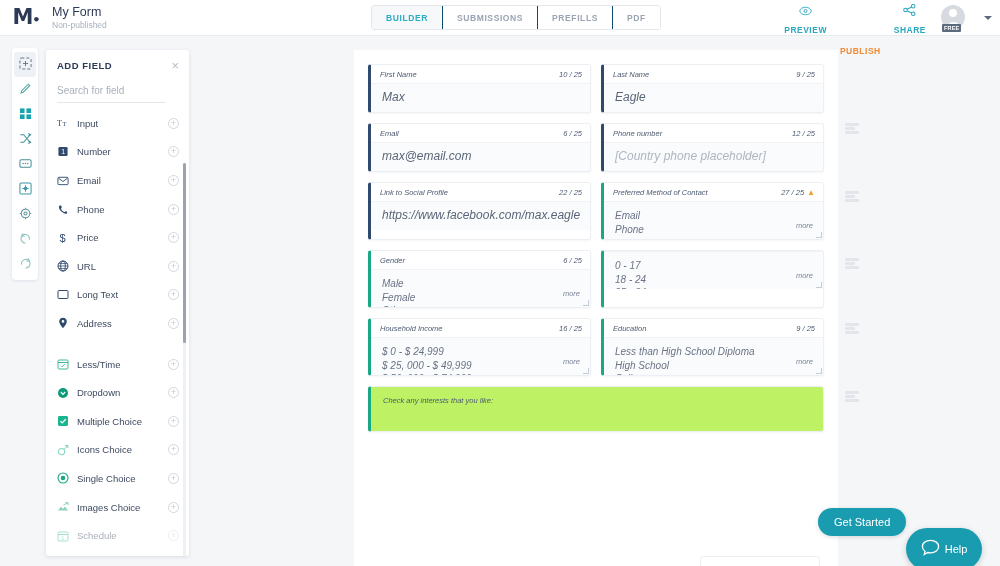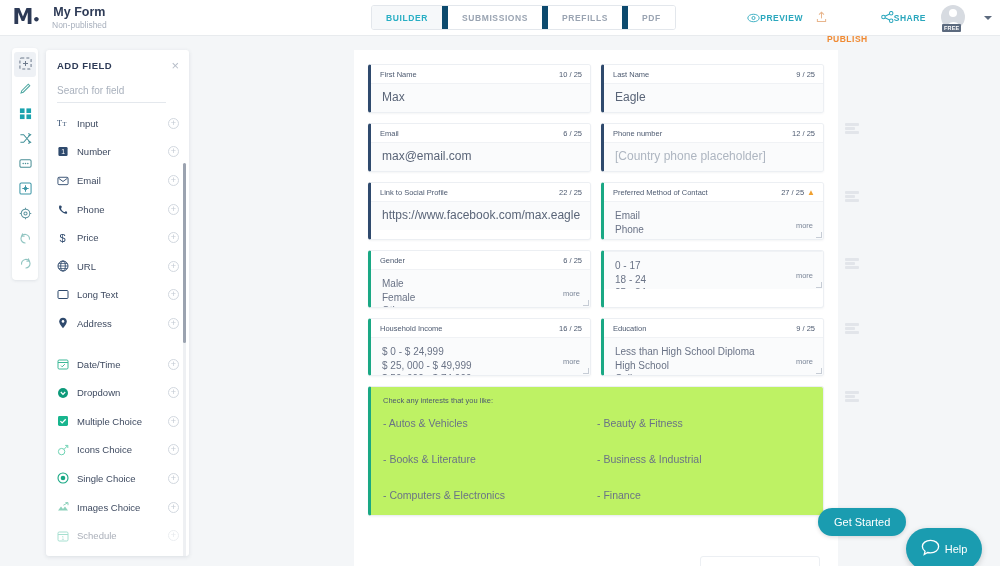--- a/index.html
+++ b/index.html
@@ -18,43 +18,43 @@
     border-bottom: 1px solid #e8ebee;
     display: flex; align-items: center;
   }
   .logo-wrap { width: 52px; display: flex; justify-content: center; align-items: center; }
   .logo-m {
     font-family: "DejaVu Sans", sans-serif;
     font-size: 21px; font-weight: bold; color: #2d3a56; line-height: 1;
     letter-spacing: -1px;
   }
   .form-title-wrap { display: flex; flex-direction: column; justify-content: center; }
-  .form-title { font-size: 12.5px; font-weight: bold; color: #2d3a56; line-height: 14px; text-align: center; }
+  .form-title { font-size: 12.5px; font-weight: normal; color: #2d3a56; line-height: 14px; }
   .form-sub { font-size: 8.5px; color: #a8b0bd; line-height: 12px; }
 
   .tabs {
     position: absolute; left: 371px; top: 5px;
     display: flex; height: 25px;
     border: 1px solid #e3e7ec; border-radius: 3px; overflow: hidden;
     background: #fff;
   }
   .tab {
     display: flex; align-items: center; justify-content: center;
     padding: 0 14px; font-size: 8.5px; font-weight: bold;
     letter-spacing: 0.6px; color: #9aa4b2; background: #fff;
-    border-right: 6px solid #0c4a6e; cursor: pointer;
+    border-right: 1px solid #0c4a6e; cursor: pointer;
   }
   .tab:last-child { border-right: none; }
   .tab.active { color: #27aec4; background: #f6f8fa; }
 
   .top-actions {
     position: absolute; right: 8px; top: 0; height: 36px;
     display: flex; align-items: center; gap: 13px;
   }
-  .act { display: flex; align-items: center; cursor: pointer; }
+  .act { display: flex; align-items: center; gap: 5px; cursor: pointer; flex-direction: column; }
   .act-label { font-size: 8.5px; font-weight: bold; letter-spacing: 0.5px; }
   .act-preview .act-label, .act-share .act-label { color: #2aa7bd; }
   .act-publish .act-label { color: #f08a33; margin-top: 42px; }
   .avatar-wrap { position: relative; width: 26px; height: 26px; margin-left: 2px; cursor: pointer; }
   .avatar {
     width: 24px; height: 24px; border-radius: 50%;
     background: #d7dbe1; display: flex; align-items: flex-end; justify-content: center;
     overflow: hidden;
   }
   .avatar .head { width: 8px; height: 8px; border-radius: 50%; background: #fff; position: absolute; top: 4px; left: 8px; }
@@ -123,21 +123,21 @@
   .panel-track {
     position: absolute; right: 3px; top: 60px; width: 3px; height: 440px;
     background: #eef0f3; border-radius: 2px;
   }
 
   
   .canvas {
     position: absolute; left: 354px; top: 50px; width: 484px; height: 516px;
     background: #ffffff;
   }
-  .form-area { padding: 14px 14px 4px 14px; }
+  .form-area { padding: 14px 14px 4px 14px; font-style: italic; }
   .row { display: flex; gap: 10px; margin-bottom: 10px; }
   .card {
     flex: 1; background: #fff; border: 1px solid #eceff3; border-radius: 3px;
     border-left-width: 3px; border-left-style: solid;
     box-shadow: 0 1px 2px rgba(40,55,80,0.05);
     overflow: hidden; position: relative; cursor: pointer;
   }
   .card.navy { border-left-color: #2f4a6d; }
   .card.green { border-left-color: #1aa884; }
   .card-head {
@@ -440,21 +440,21 @@
     <div class="group-gap"></div>
 
     <div class="field-row">
       <span class="f-ico">
         <svg width="12" height="12" viewBox="0 0 12 12">
             <rect x="1" y="2" width="10" height="9" rx="1.2" fill="none" stroke="#3cb998" stroke-width="1"></rect>
             <path d="M1 4.5 L11 4.5" stroke="#3cb998" stroke-width="1"></path>
             <path d="M4 7.6 L5.2 8.8 L7.8 6.2" fill="none" stroke="#3cb998" stroke-width="1"></path>
           </svg>
       </span>
-      <span class="f-label">Date/Time</span>
+      <span class="f-label">Less/Time</span>
       <span class="f-add">+</span>
     </div>
     <div class="field-row">
       <span class="f-ico">
         <svg width="12" height="12" viewBox="0 0 12 12">
             <circle cx="6" cy="6" r="5" fill="#0d9a7a"></circle>
             <path d="M3.8 5 L6 7.4 L8.2 5" fill="none" stroke="#fff" stroke-width="1.2"></path>
           </svg>
       </span>
       <span class="f-label">Dropdown</span>
@@ -636,28 +636,20 @@
           <div class="opt-list">High School</div>
           <div class="opt-list">College</div>
           <span class="more-link">more</span>
           <span class="resize-handle"></span>
         </div>
       </div>
     </div>
 
     <div class="interests">
       <div class="interests-title">Check any interests that you like:</div>
-      <div class="interests-grid">
-        <div class="interest-item">- Autos &amp; Vehicles</div>
-        <div class="interest-item">- Beauty &amp; Fitness</div>
-        <div class="interest-item">- Books &amp; Literature</div>
-        <div class="interest-item">- Business &amp; Industrial</div>
-        <div class="interest-item">- Computers &amp; Electronics</div>
-        <div class="interest-item">- Finance</div>
-      </div>
     </div>
   </div>
 </div>
 
 <div class="handles">
   <div class="handle" style="top:73px">
       <span></span>
       <span></span>
       <span></span>
     </div>

